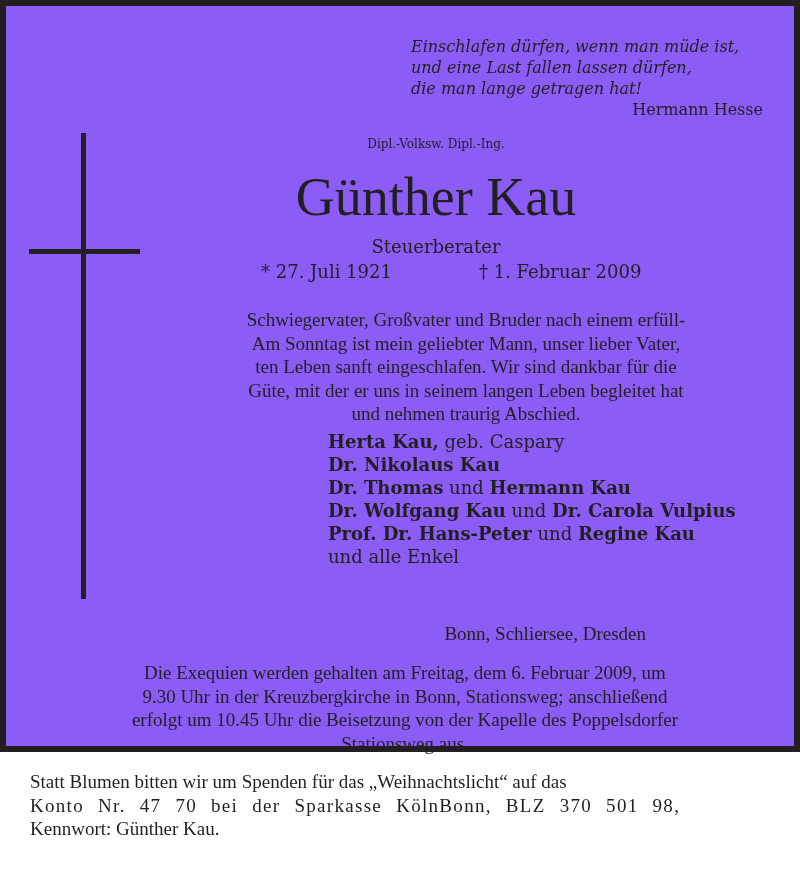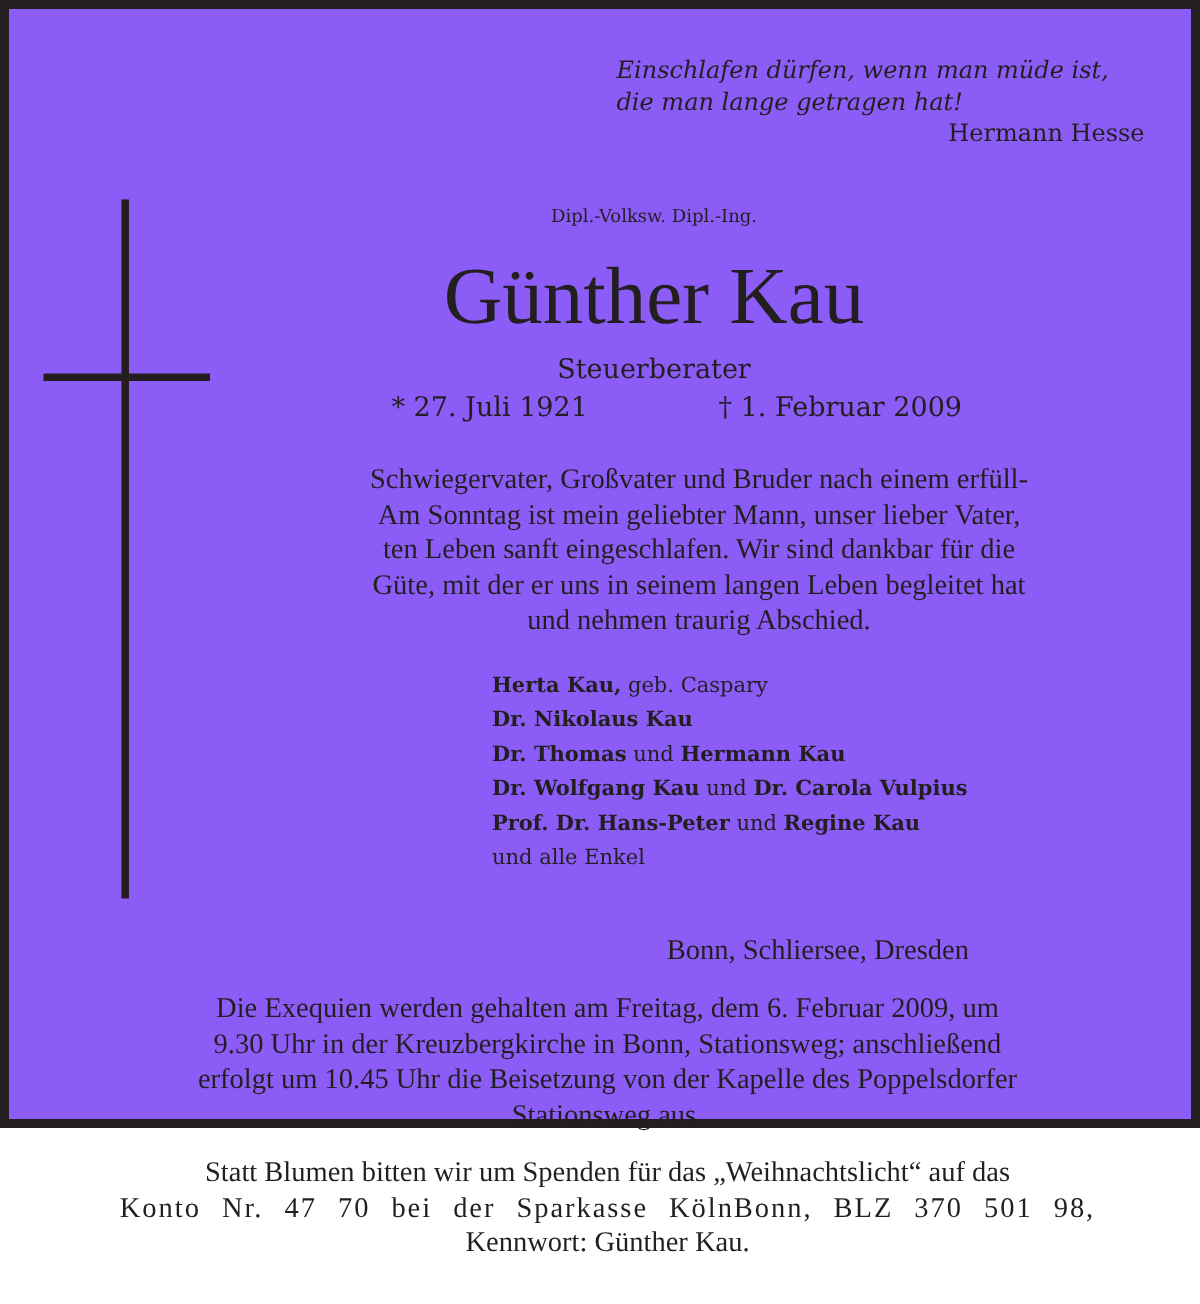--- a/index.html
+++ b/index.html
@@ -30,36 +30,37 @@
   .profession { top: 230px; font-size: 18px; line-height: 22px; }
   .dates { top: 254px; left: 255px; width: 420px; font-size: 18px; line-height: 24px; white-space: nowrap; }
   .dates .born { position: absolute; left: 0; }
   .dates .died { position: absolute; left: 218px; }
   .body-text {
     left: 160px; top: 302px; width: 600px;
     font-size: 19px; line-height: 23.5px;
     text-align: center; font-family: "Liberation Serif", serif;
   }
   .body-text .ln { display: block; white-space: nowrap; }
-  .family { left: 322px; top: 440px; font-size: 14px; line-height: 23px; }
+  .family { left: 322px; top: 424px; font-size: 18px; line-height: 23px; }
   .family .ln { display: block; white-space: nowrap; }
   .family b { font-weight: bold; }
   .places { left: 180px; top: 616px; width: 460px; text-align: right; font-size: 19px; line-height: 24px; font-family: "Liberation Serif", serif; }
   .exequien { left: 24px; top: 655px; width: 750px; text-align: center; font-size: 19px; line-height: 23.5px; font-family: "Liberation Serif", serif; }
   .exequien .ln, .spende .ln { display: block; white-space: nowrap; }
-  .spende { left: 24px; top: 764px; width: 750px; text-align: center; font-size: 19px; line-height: 23.5px; font-family: "Liberation Serif", serif; }
+  .spende { left: 24px; top: 764px; width: 750px; text-align: left; font-size: 19px; line-height: 23.5px; font-family: "Liberation Serif", serif; }
   .spende .just { letter-spacing: 1.3px; word-spacing: 8px; }
 </style>
 </head>
 <body>
 
 <div class="frame">
 
   <div class="abs quote">
     <span class="line">Einschlafen dürfen, wenn man müde ist,</span>
+    <span class="line">und eine Last fallen lassen dürfen,</span>
     <span class="line">die man lange getragen hat!</span>
     <span class="author">Hermann Hesse</span>
   </div>
 
   <div class="abs cross-v"></div>
   <div class="abs cross-h"></div>
 
   <div class="abs center-block title-pre">Dipl.-Volksw. Dipl.-Ing.</div>
   <div class="abs center-block profession">Steuerberater</div>
   <div class="abs center-block name">Günther Kau</div>

